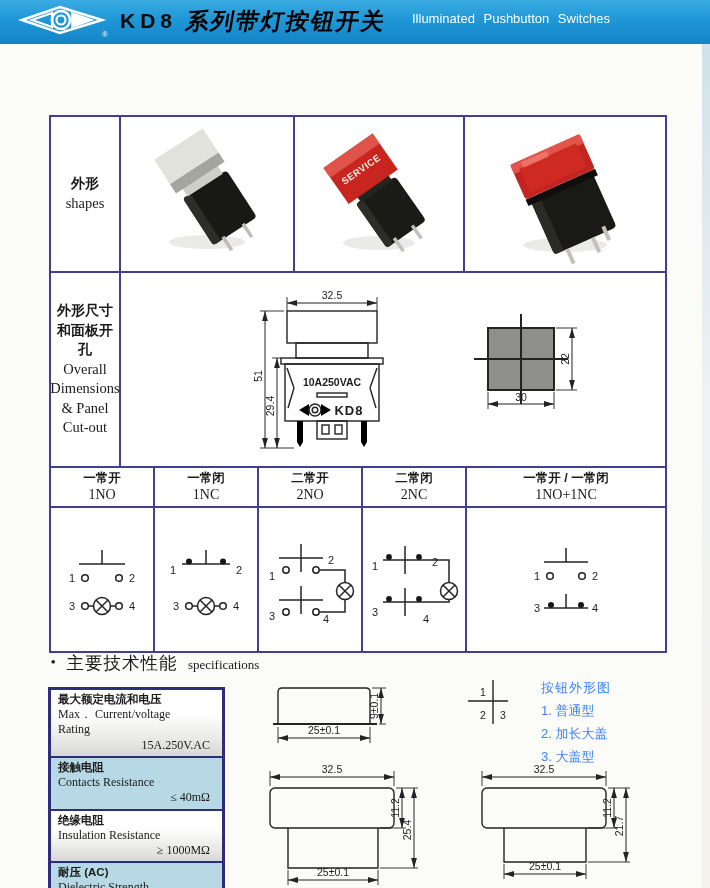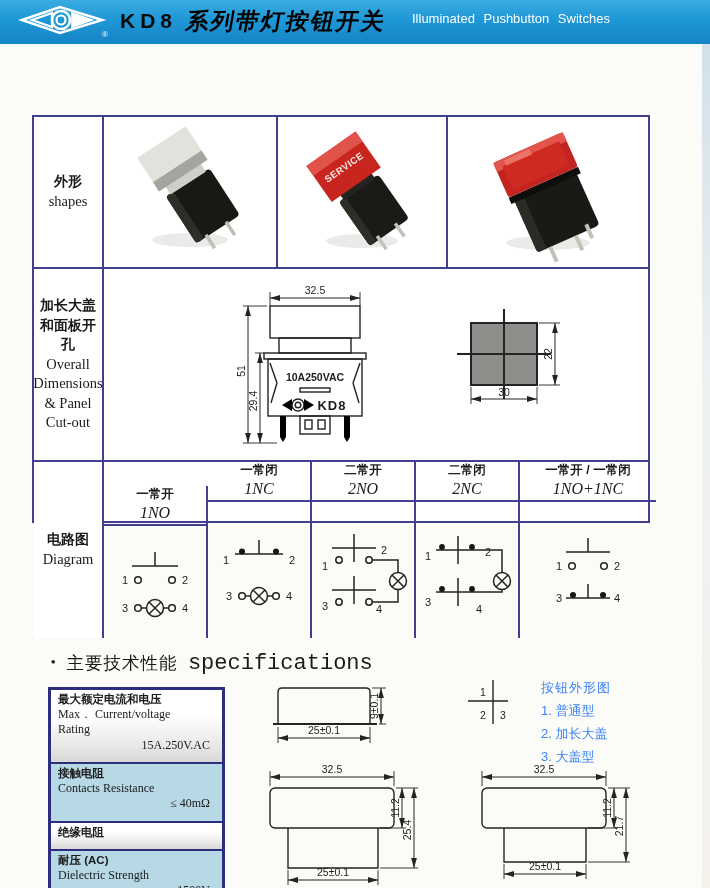--- a/index.html
+++ b/index.html
@@ -13,63 +13,63 @@
   
   .hdr{position:absolute;left:0;top:0;width:710px;height:44px;
     background:linear-gradient(180deg,#3aabe2 0%,#1f97d6 45%,#1484c6 100%);}
   .hdr .logo{position:absolute;left:16px;top:5px;}
   .hdr .model{position:absolute;left:120px;top:9px;font-size:21px;font-weight:bold;
     letter-spacing:5px;color:#0b0b0b;}
   .hdr .cn{position:absolute;left:186px;top:6px;font-size:23px;font-weight:bold;
     transform:skewX(-10deg);letter-spacing:2px;color:#000;}
   .hdr .en{position:absolute;left:412px;top:11px;font-size:13px;color:#fff;word-spacing:5px;}
   
-  .main-table{position:absolute;left:32px;top:115px;width:618px;height:408px;
+  .main-table{position:absolute;left:49px;top:115px;width:618px;height:538px;
     border:2.5px solid #433f8f;background:#fff;box-sizing:border-box;
     display:flex;flex-direction:column;}
   .trow{display:flex;box-sizing:border-box;}
   .trow.r1{height:156px;border-bottom:2px solid #433f8f;}
   .trow.r2{height:195px;border-bottom:2px solid #433f8f;}
   .trow.r3{flex:1;}
   .cell{box-sizing:border-box;border-right:2px solid #433f8f;display:flex;
     flex-direction:column;align-items:center;justify-content:center;background:#fff;}
   .cell.last{border-right:none;}
   .labelcell{width:70px;flex:0 0 70px;text-align:center;}
   .labelcell .cjk{font-weight:bold;font-size:14px;line-height:1.4;}
   .labelcell .lat{font-family:"Liberation Serif",serif;font-size:14.5px;line-height:1.35;}
   .photocell{justify-content:center;}
   .p1{flex:0 0 174px;} .p2{flex:0 0 170px;} .p3{flex:1;}
   .dcol{box-sizing:border-box;border-right:2px solid #433f8f;display:flex;flex-direction:column;}
   .dcol.last{border-right:none;}
-  .c1{flex:0 0 104px;margin-top:24px;} .c2{flex:0 0 102px;} .c3{flex:0 0 102px;} .c4{flex:0 0 102px;} .c5{flex:1;}
+  .c1{flex:0 0 104px;} .c2{flex:0 0 102px;} .c3{flex:0 0 102px;} .c4{flex:0 0 102px;} .c5{flex:1;}
   .dhead{height:40px;box-sizing:border-box;border-bottom:2px solid #433f8f;
     display:flex;flex-direction:column;align-items:center;justify-content:center;}
   .dhead .cjk{font-weight:bold;font-size:12.5px;line-height:1.3;}
-  .dhead .lat{font-family:"Liberation Serif",serif;font-size:16px;line-height:1.3;font-style:italic;}
+  .dhead .lat{font-family:"Liberation Serif",serif;font-size:14px;line-height:1.3;}
   .dbody{flex:1;display:flex;align-items:center;justify-content:center;}
   
   .dr line,.dr path,.dr rect,.dr polyline,.dr circle{stroke:#232323;fill:none;stroke-width:1.4;}
   .dr .ext{stroke-width:.9;}
   .dr .dim{stroke-width:1;}
   .dr .thick{stroke-width:2;}
   .dr text{fill:#1d1d1d;stroke:none;font-family:"Liberation Sans",sans-serif;font-size:10.5px;text-anchor:middle;}
   .dr .gray{fill:#8e8e8b;stroke:#232323;stroke-width:2;}
   .dr .brand{font-size:13px;font-weight:bold;letter-spacing:1px;}
   .ck line,.ck circle,.ck polyline{stroke:#232323;fill:none;stroke-width:1.5;}
   .ck .dot{fill:#161616;stroke:none;}
   .ck text{fill:#1d1d1d;stroke:none;font-size:11px;font-family:"Liberation Sans",sans-serif;}
   .ph *{stroke:none;}
   
   .spec-title{position:absolute;left:44px;top:650px;}
   .spec-title .bullet{font-size:18px;font-weight:bold;vertical-align:1px;}
   .spec-title .cjk{font-size:17.5px;font-weight:normal;letter-spacing:1px;}
-  .spec-title .lat{font-family:Liberation Mono, monospace;font-size:22px;margin-left:6px;}
+  .spec-title .lat{font-family:Liberation Serif, serif;font-size:13px;margin-left:6px;}
   .spec-table{position:absolute;left:48px;top:687px;width:177px;
     border:3px solid #2d2d7d;box-sizing:border-box;background:#fff;}
-  .spec-row{border-bottom:2px solid #2d2d7d;padding:2px 6px 9px 7px;box-sizing:border-box;}
+  .spec-row{border-bottom:2px solid #2d2d7d;padding:2px 6px 3px 7px;box-sizing:border-box;}
   .spec-row:last-child{border-bottom:none;}
   .spec-row.w{background:linear-gradient(180deg,#ffffff 35%,#e9e9e7 75%,#d7d7d5);}
   .spec-row.b{background:#b7d9e6;}
   .spec-row .cn{font-weight:bold;font-size:11.5px;line-height:1.3;}
   .spec-row .en,.spec-row .val{font-family:"Liberation Serif",serif;font-size:12px;line-height:1.28;}
   .spec-row .line{display:flex;flex-direction:column;}
   .spec-row .val{margin-left:auto;padding-right:6px;white-space:nowrap;}
   
   .abs{position:absolute;}
   .types{position:absolute;left:541px;top:676px;font-size:13px;line-height:23px;color:#3b82f6;}
@@ -165,21 +165,21 @@
           <rect x="-38" y="-52" width="76" height="10" fill="#e2554c"></rect>
           <rect x="-31" y="-45" width="62" height="26" fill="#cf2a22" stroke="#8e1511" stroke-width="1.6"></rect>
           <rect x="-27" y="-50" width="28" height="6" fill="#ef7d72" opacity="0.75"></rect>
         </g>
       </svg>
     </div>
   </div>
 
   <div class="trow r2">
     <div class="cell labelcell">
-      <div class="cjk">加长大盖</div>
+      <div class="cjk">外形尺寸</div>
       <div class="cjk">和面板开孔</div>
       <div class="lat">Overall</div>
       <div class="lat">Dimensions</div>
       <div class="lat">&amp; Panel</div>
       <div class="lat">Cut-out</div>
     </div>
     <div class="cell last">
       <svg class="dr" width="544" height="191" viewBox="0 0 544 191">
 
         <line class="ext" x1="166" y1="37" x2="166" y2="23"></line>
@@ -229,24 +229,20 @@
         <text x="448" y="85" transform="rotate(-90 448 85)">22</text>
         <line class="ext" x1="367" y1="118" x2="367" y2="135"></line>
         <line class="ext" x1="433" y1="118" x2="433" y2="135"></line>
         <line class="dim" x1="367" y1="130" x2="433" y2="130" marker-start="url(#ah)" marker-end="url(#ah)"></line>
         <text x="400" y="127">30</text>
       </svg>
     </div>
   </div>
 
   <div class="trow r3">
-    <div class="cell labelcell">
-      <div class="cjk">电路图</div>
-      <div class="lat">Diagram</div>
-    </div>
 
     <div class="dcol c1">
       <div class="dhead">
         <div class="cjk">一常开</div>
         <div class="lat">1NO</div>
       </div>
       <div class="dbody">
         <svg class="ck" width="102" height="112" viewBox="0 0 102 112">
           <line x1="28" y1="40" x2="74" y2="40"></line>
             <line x1="51" y1="40" x2="51" y2="26"></line>
@@ -391,20 +387,24 @@
   </div>
   <div class="spec-row b">
     <div class="cn">接触电阻</div>
     <div class="line">
       <span class="en">Contacts  Resistance</span>
       <span class="val">≤ 40mΩ</span>
     </div>
   </div>
   <div class="spec-row w">
     <div class="cn">绝缘电阻</div>
+    <div class="line">
+      <span class="en">Insulation  Resistance</span>
+      <span class="val">≥ 1000MΩ</span>
+    </div>
   </div>
   <div class="spec-row b">
     <div class="cn">耐压 (AC)</div>
     <div class="line">
       <span class="en">Dielectric  Strength</span>
       <span class="val">1500V</span>
     </div>
   </div>
   <div class="spec-row w">
     <div class="cn">寿命 (Cycles)</div>

